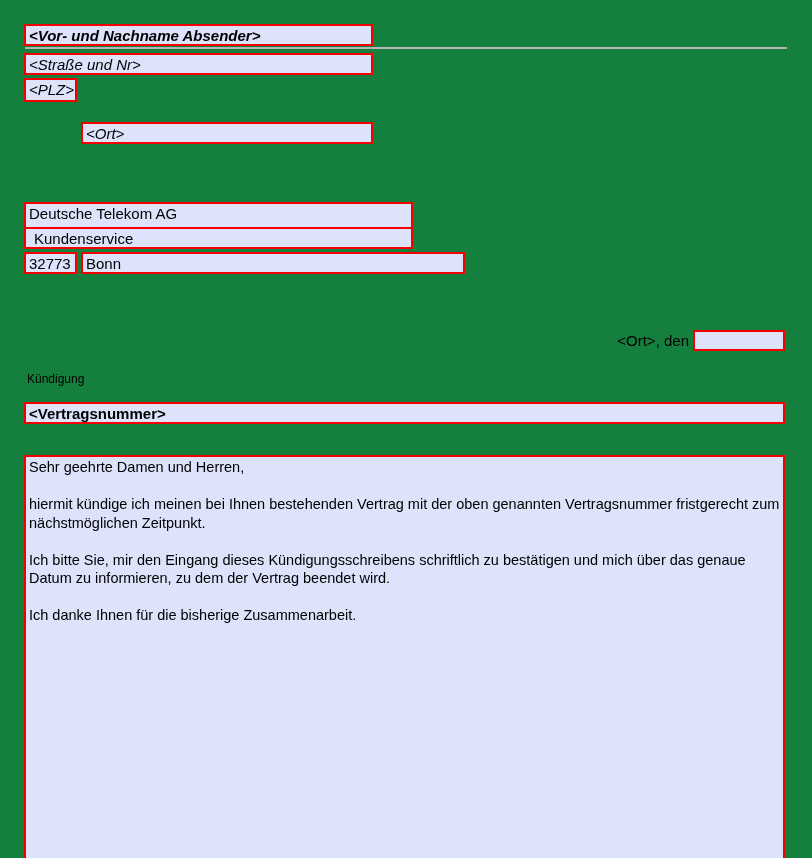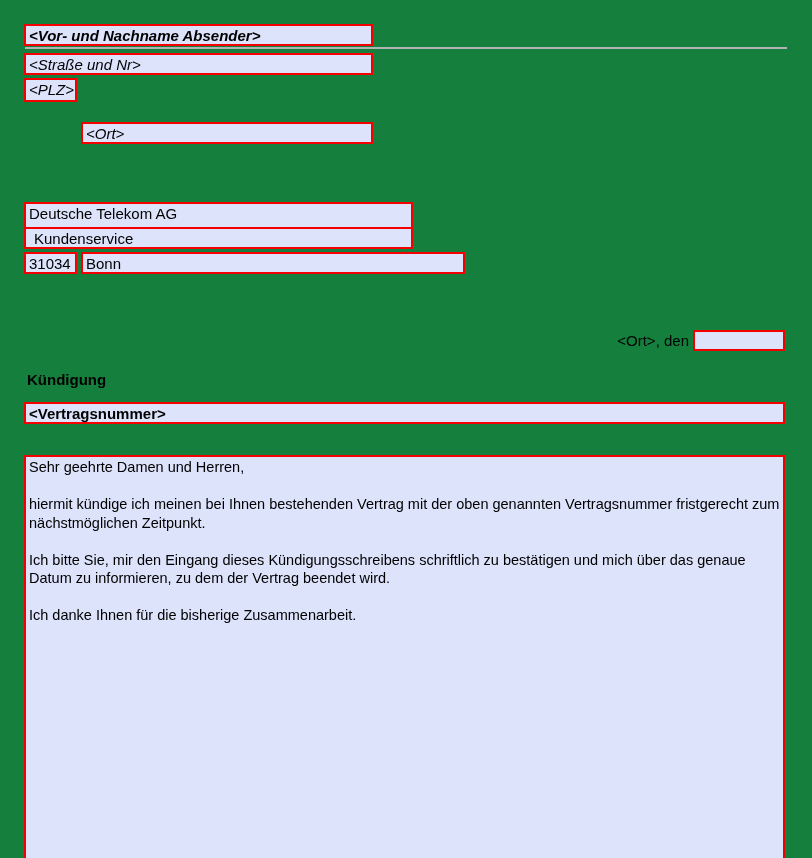--- a/index.html
+++ b/index.html
@@ -49,22 +49,22 @@
     font-size: 15px;
     line-height: 18px;
     text-align: right;
   }
   #f-date { left: 693px; top: 330px; width: 92px; height: 21px; }
 
   #heading {
     position: absolute;
     left: 27px;
     top: 370px;
-    font-size: 15px;
-    font-weight: bold;
+    font-size: 12px;
+    font-weight: normal;
     line-height: 19px;
   }
   #f-contract { left: 24px; top: 402px; width: 761px; height: 22px; font-weight: bold; }
 
   #f-body {
     left: 24px;
     top: 455px;
     width: 761px;
     height: 420px; 
     font-size: 14.5px;
@@ -86,21 +86,21 @@
   <div class="field italic" id="f-street">&lt;Straße und Nr&gt;</div>
 
   <div class="field italic" id="f-plz">&lt;PLZ&gt;</div>
 
   <div class="field italic" id="f-city">&lt;Ort&gt;</div>
 
   <div class="field" id="f-rcpt-name">Deutsche Telekom AG</div>
 
   <div class="field" id="f-rcpt-dept">Kundenservice</div>
 
-  <div class="field" id="f-rcpt-plz">31034</div>
+  <div class="field" id="f-rcpt-plz">32773</div>
 
   <div class="field" id="f-rcpt-city">Bonn</div>
 
   <div id="date-label">&lt;Ort&gt;, den</div>
 
   <div class="field" id="f-date"></div>
 
   <div id="heading">Kündigung</div>
 
   <div class="field" id="f-contract">&lt;Vertragsnummer&gt;</div>

